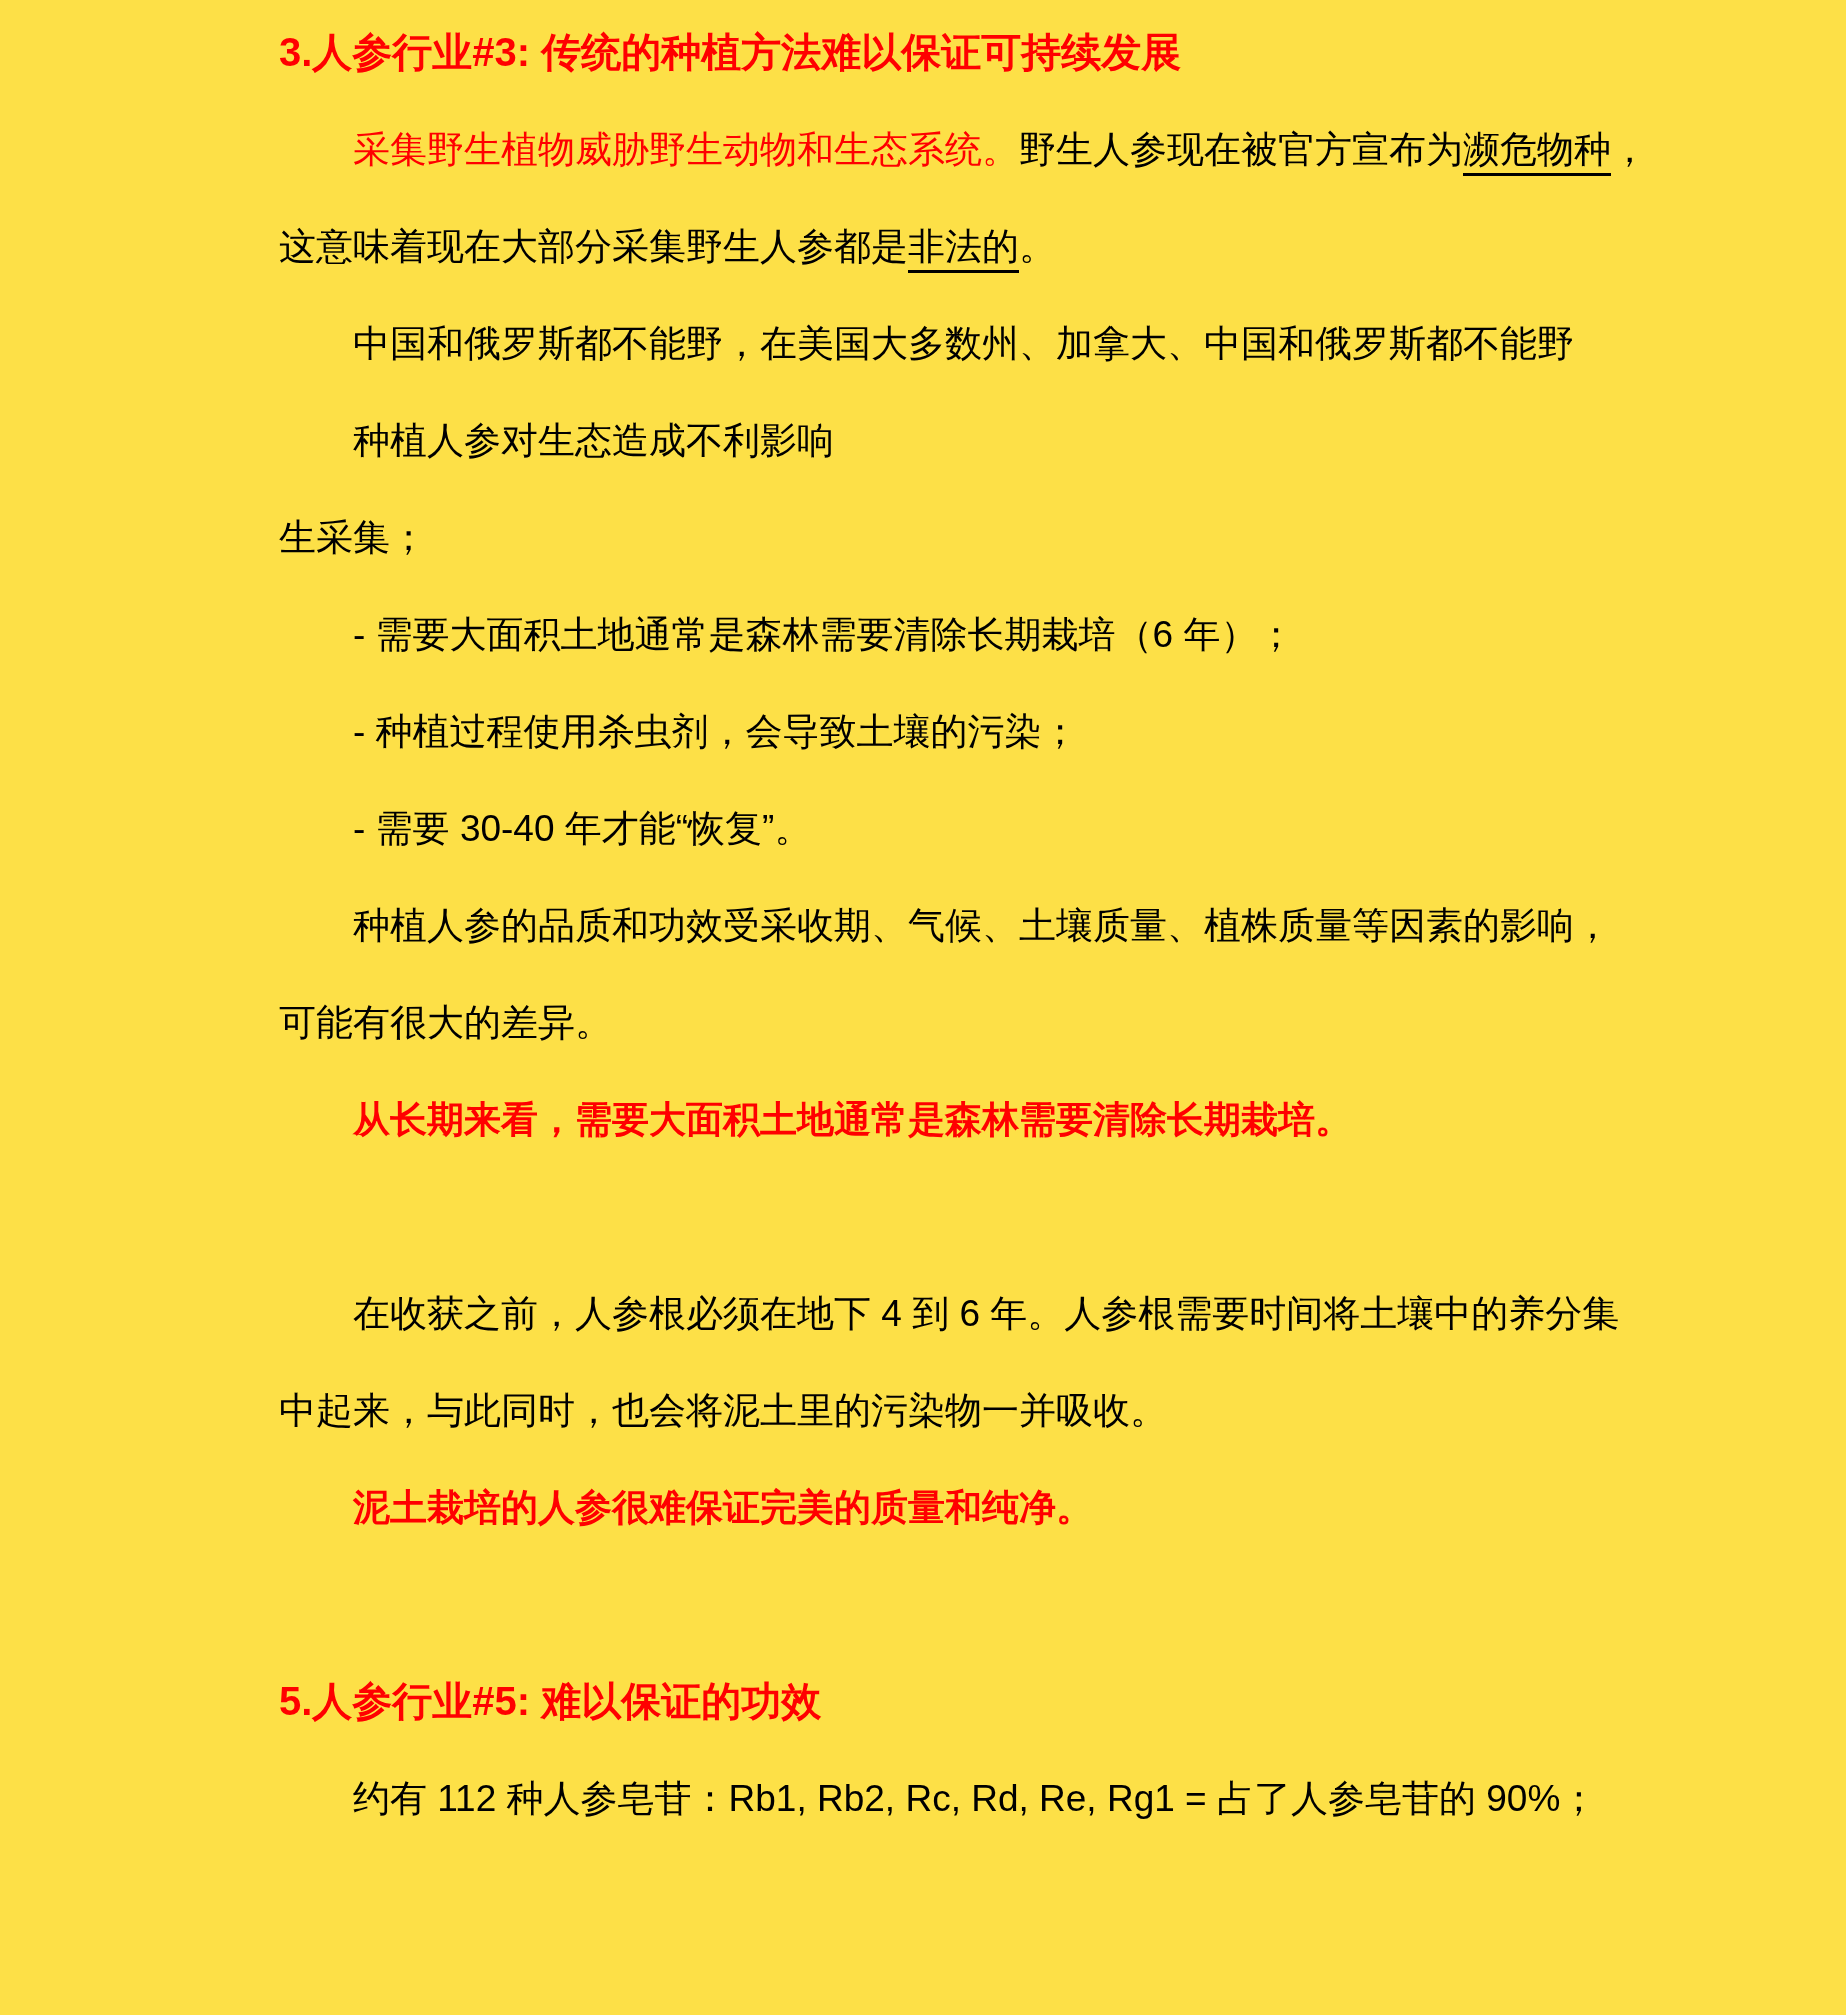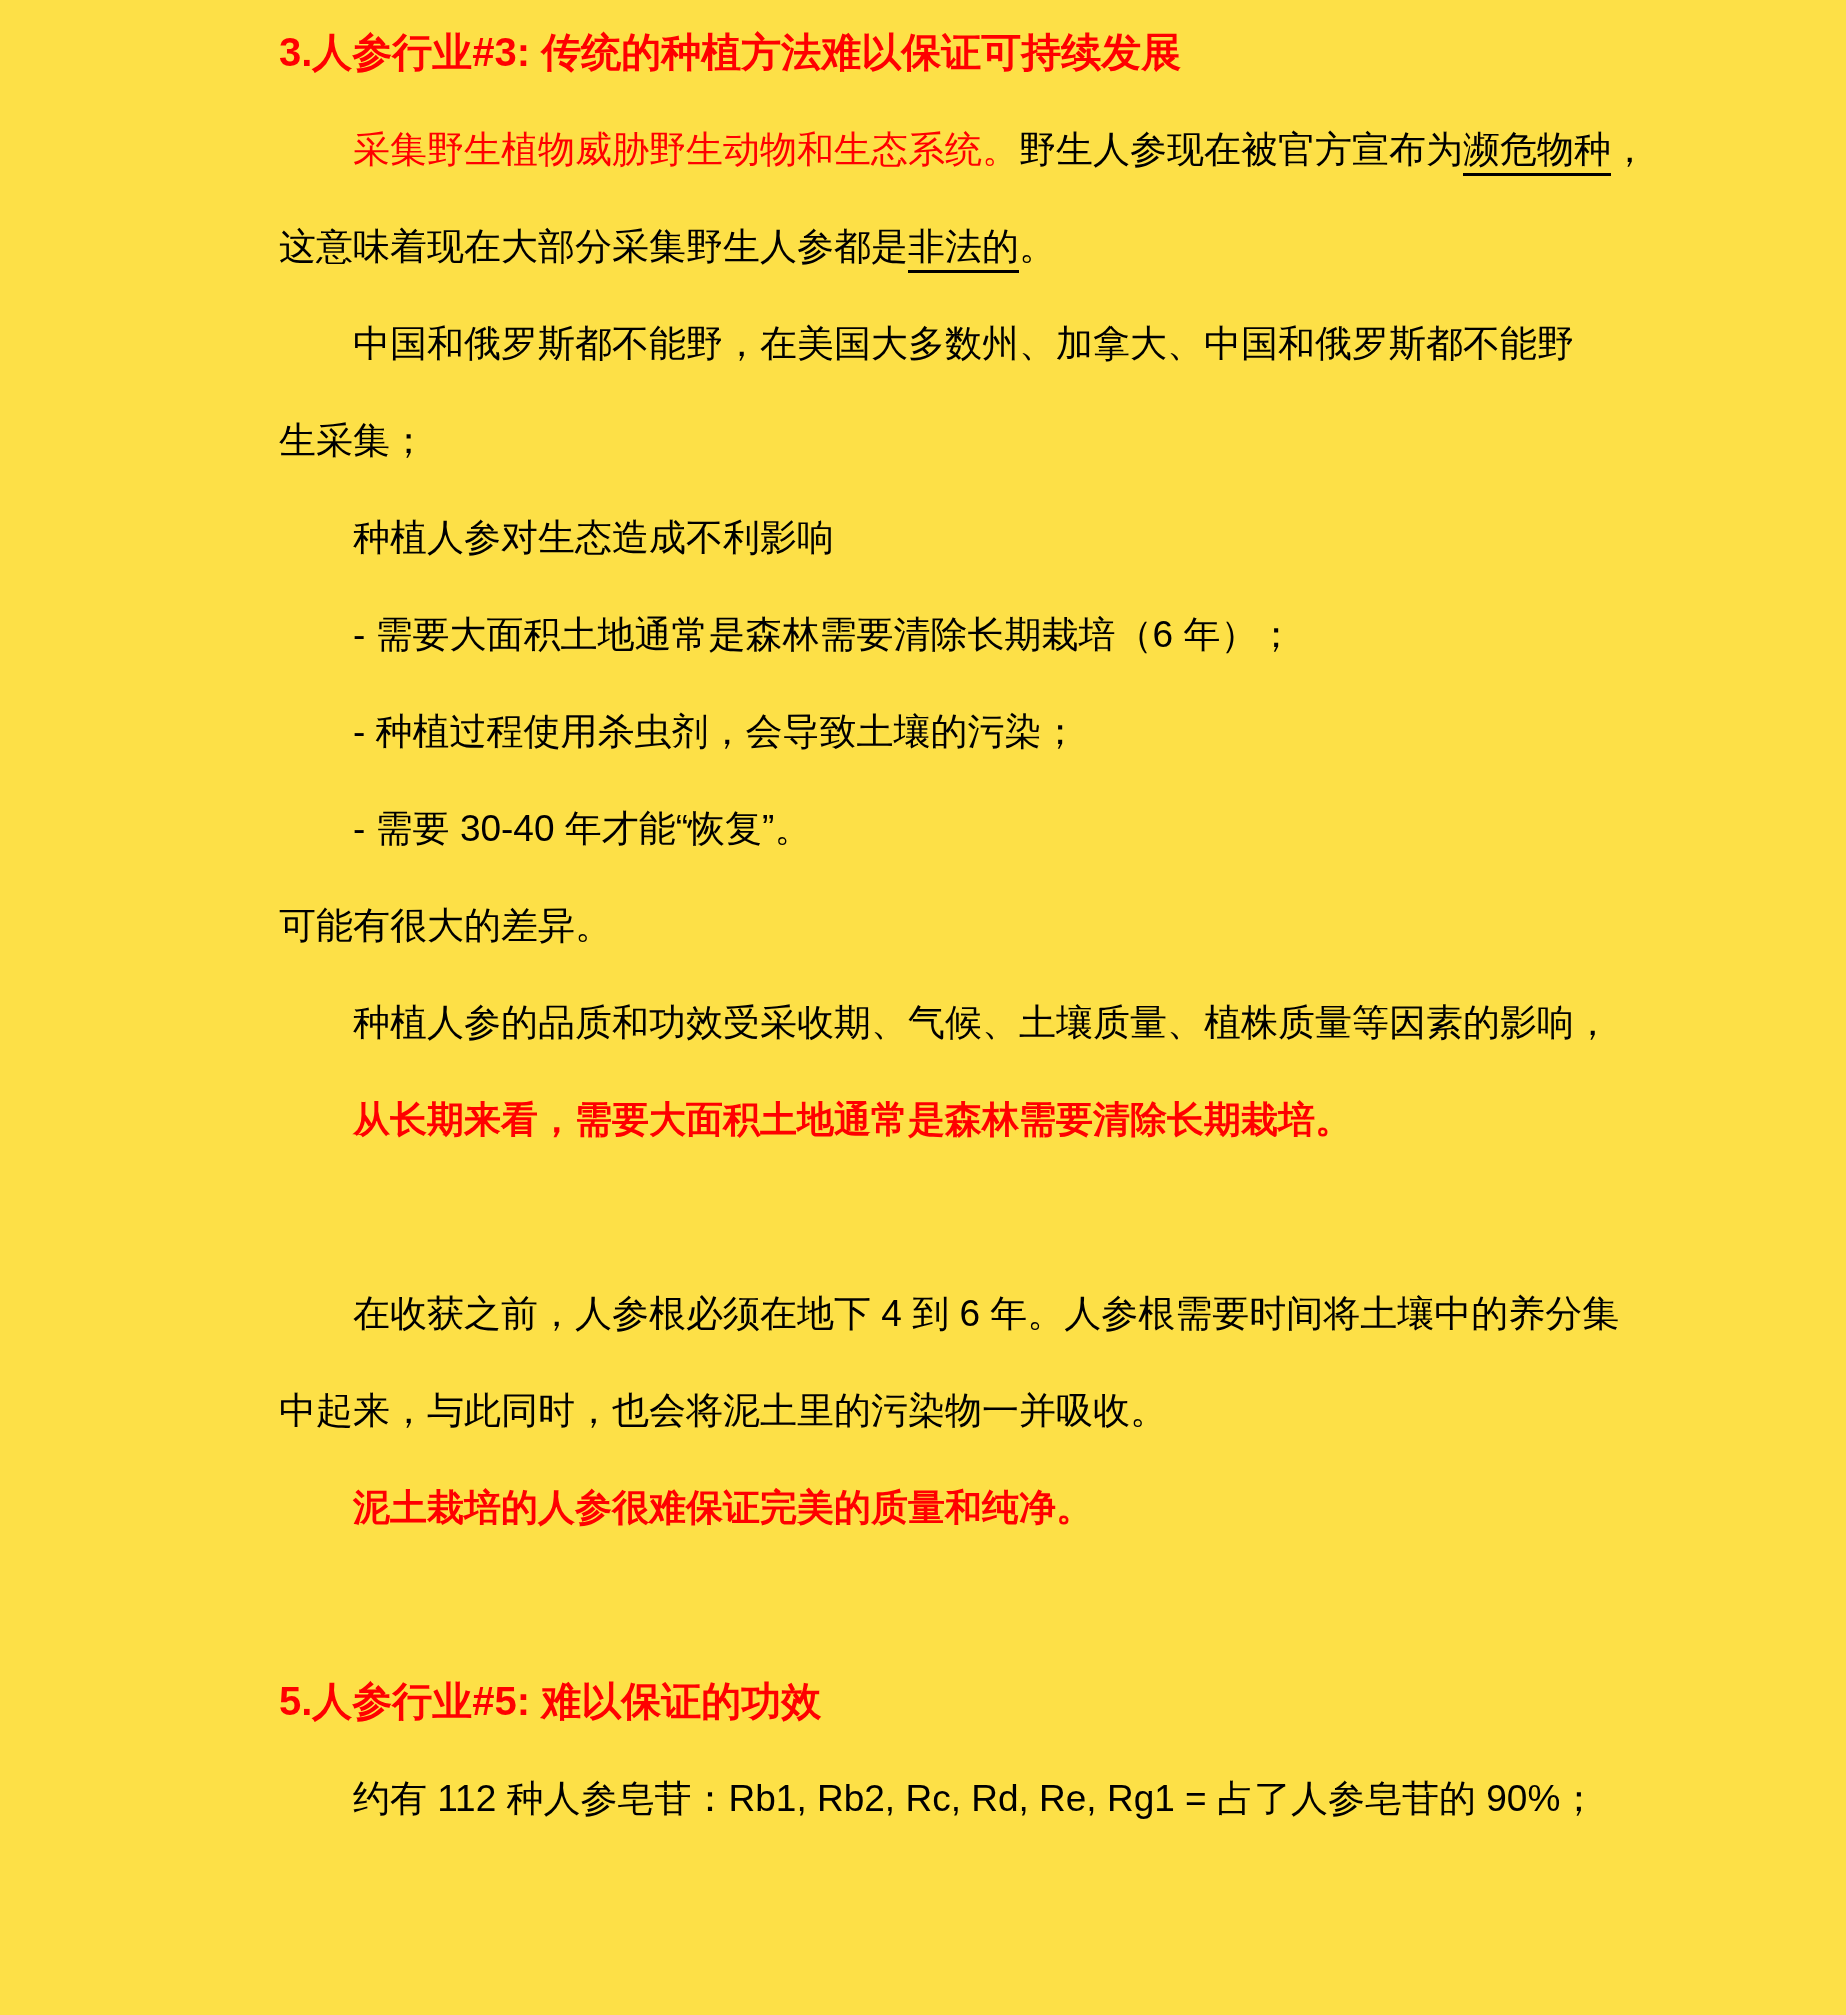--- a/index.html
+++ b/index.html
@@ -52,27 +52,27 @@
 </style>
 </head>
 <body>
 
 <div class="page">
   <div class="content">
       <div class="line heading"><span class="red bold">3.人参行业#3: 传统的种植方法难以保证可持续发展</span></div>
       <div class="line indent"><span class="red">采集野生植物威胁野生动物和生态系统。</span><span class="">野生人参现在被官方宣布为</span><span class="u">濒危物种</span><span class="">，</span></div>
       <div class="line"><span class="">这意味着现在大部分采集野生人参都是</span><span class="u">非法的</span><span class="">。</span></div>
       <div class="line indent"><span class="">中国和俄罗斯都不能野，在美国大多数州、加拿大、中国和俄罗斯都不能野</span></div>
+      <div class="line indent"><span class="">种植人参对生态造成不利影响</span></div>
       <div class="line"><span class="">生采集；</span></div>
-      <div class="line indent"><span class="">种植人参对生态造成不利影响</span></div>
       <div class="line indent"><span class="">- 需要大面积土地通常是森林需要清除长期栽培（6 年）；</span></div>
       <div class="line indent"><span class="">- 种植过程使用杀虫剂，会导致土壤的污染；</span></div>
       <div class="line indent"><span class="">- 需要 30-40 年才能“恢复”。</span></div>
+      <div class="line indent"><span class="">种植人参的品质和功效受采收期、气候、土壤质量、植株质量等因素的影响，</span></div>
       <div class="line"><span class="">可能有很大的差异。</span></div>
-      <div class="line indent"><span class="">种植人参的品质和功效受采收期、气候、土壤质量、植株质量等因素的影响，</span></div>
       <div class="line indent"><span class="red bold">从长期来看，需要大面积土地通常是森林需要清除长期栽培。</span></div>
       <div class="line blank"></div>
       <div class="line indent"><span class="">在收获之前，人参根必须在地下 4 到 6 年。人参根需要时间将土壤中的养分集</span></div>
       <div class="line"><span class="">中起来，与此同时，也会将泥土里的污染物一并吸收。</span></div>
       <div class="line indent"><span class="red bold">泥土栽培的人参很难保证完美的质量和纯净。</span></div>
       <div class="line blank"></div>
       <div class="line heading"><span class="red bold">5.人参行业#5: 难以保证的功效</span></div>
       <div class="line indent"><span class="">约有 112 种人参皂苷：Rb1, Rb2, Rc, Rd, Re, Rg1 = 占了人参皂苷的 90%；</span></div>
     </div>
 </div>

